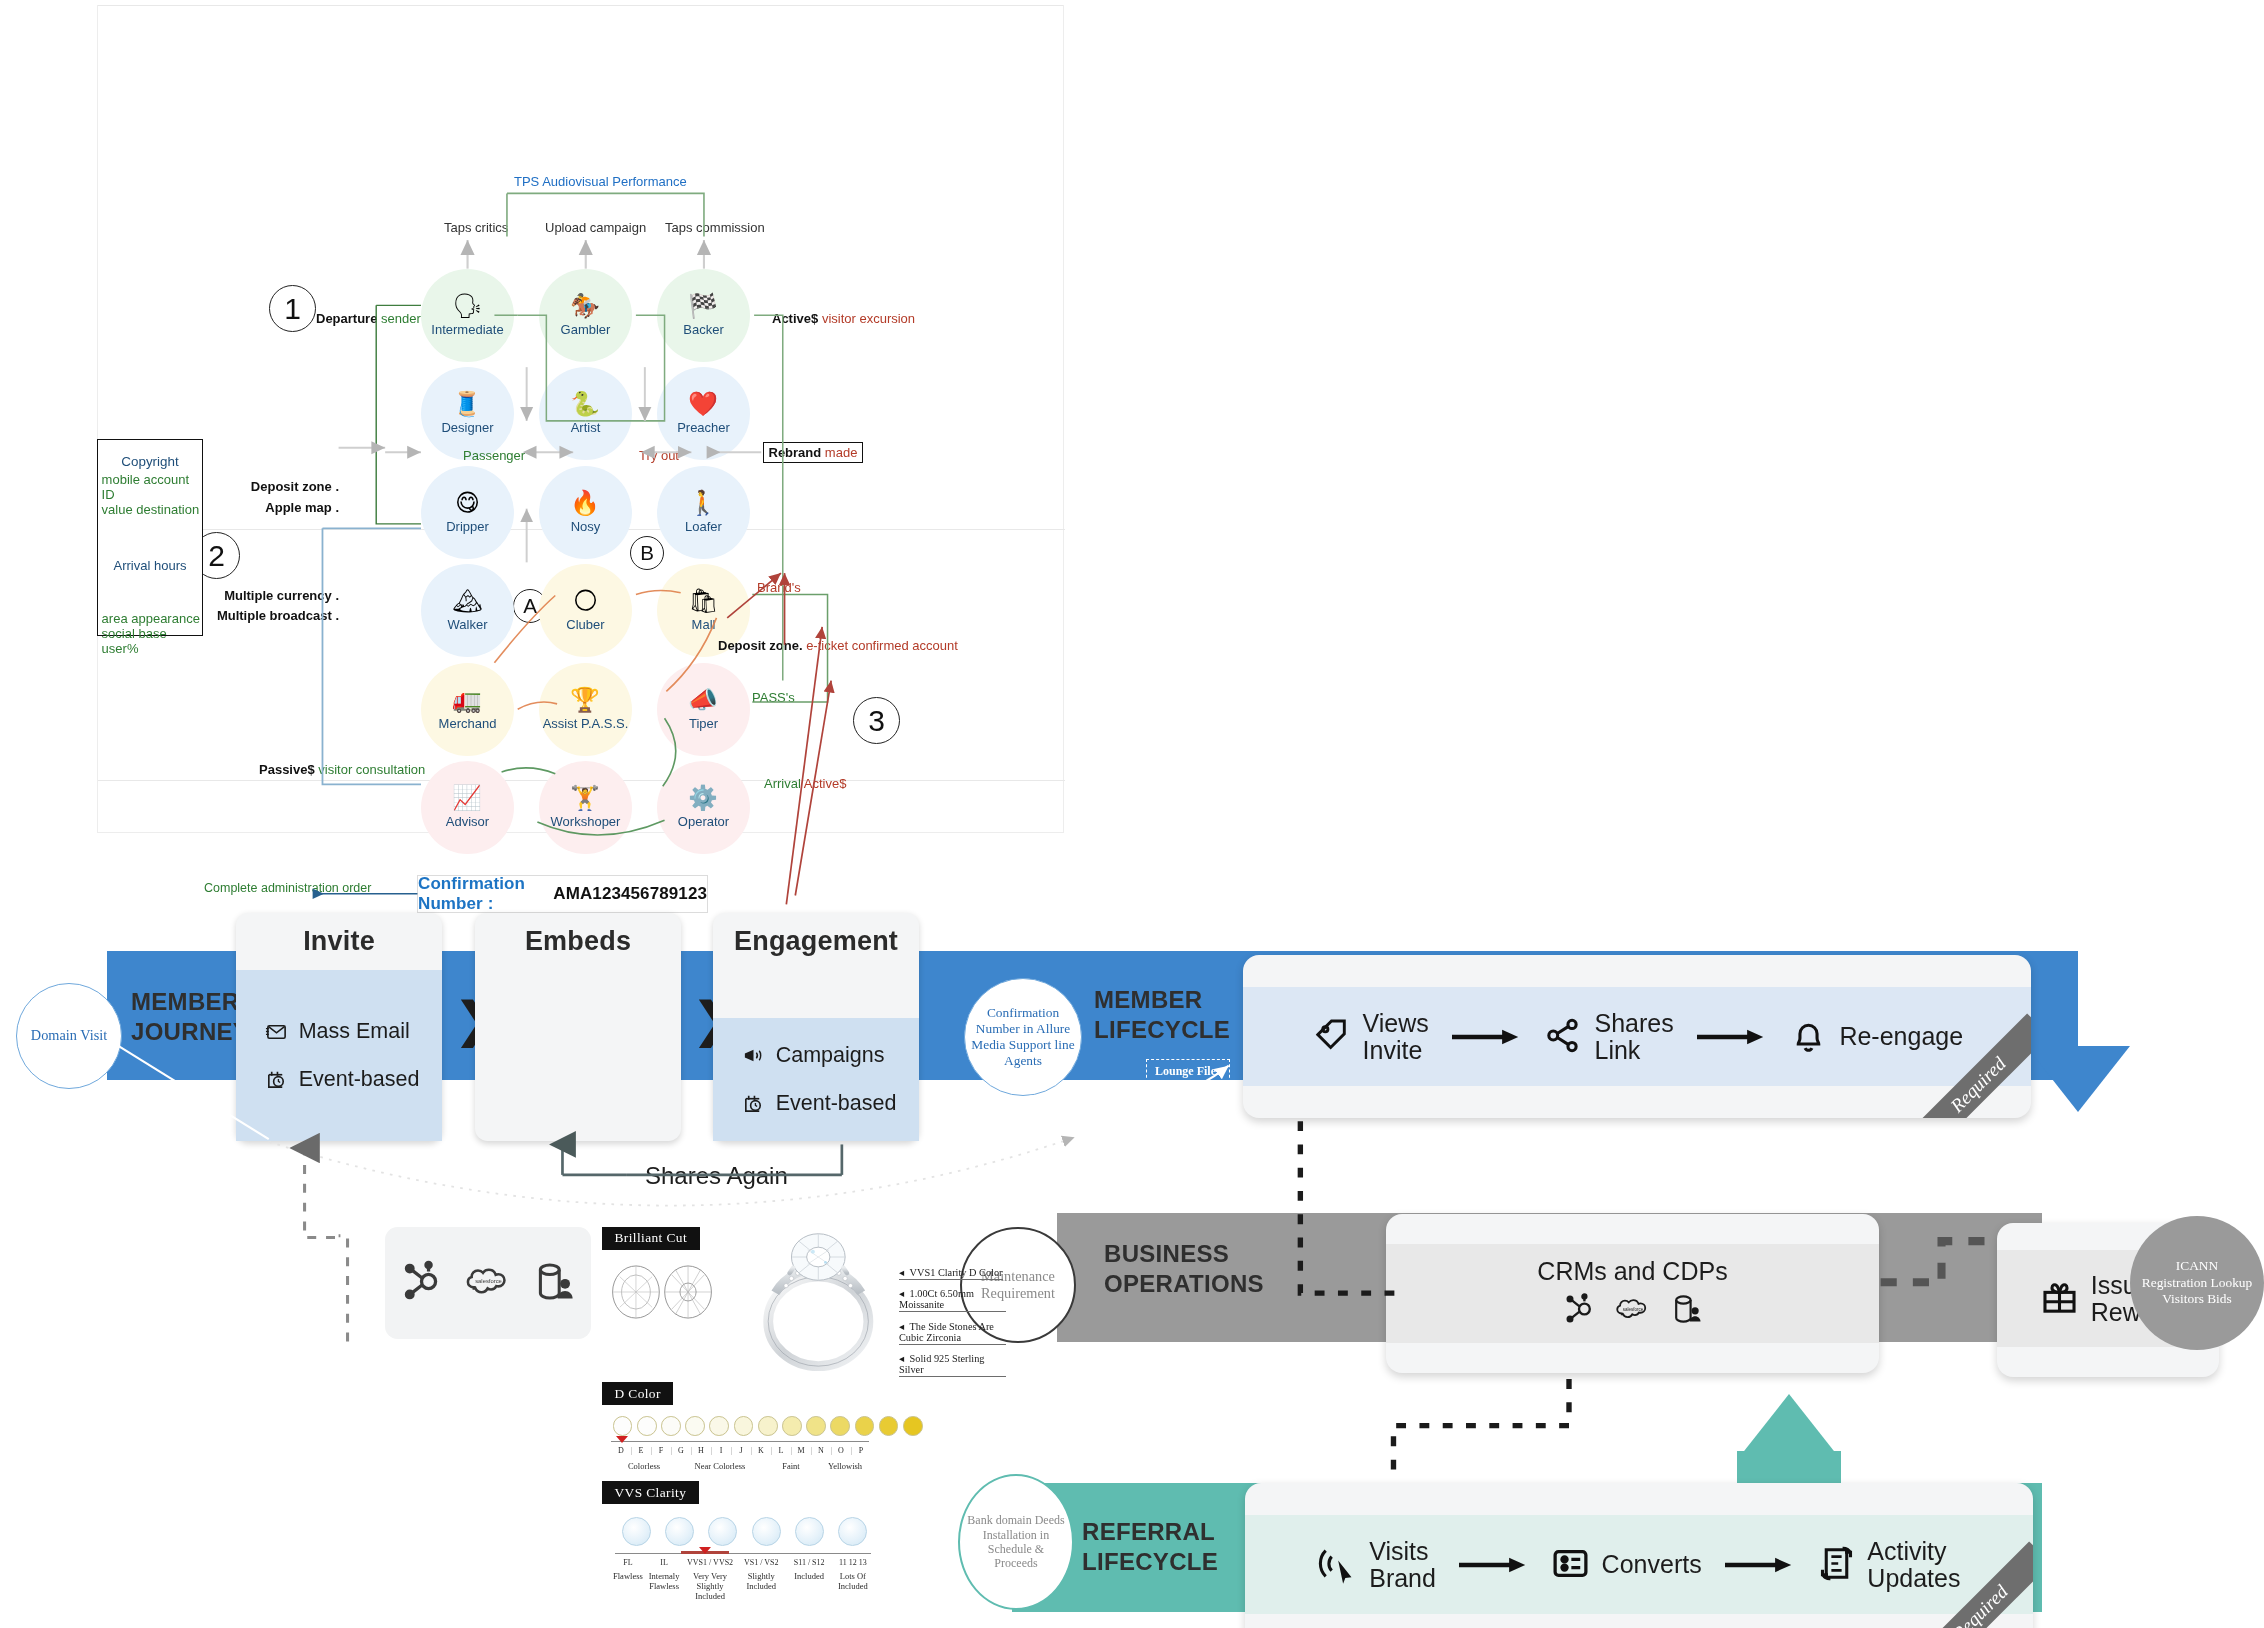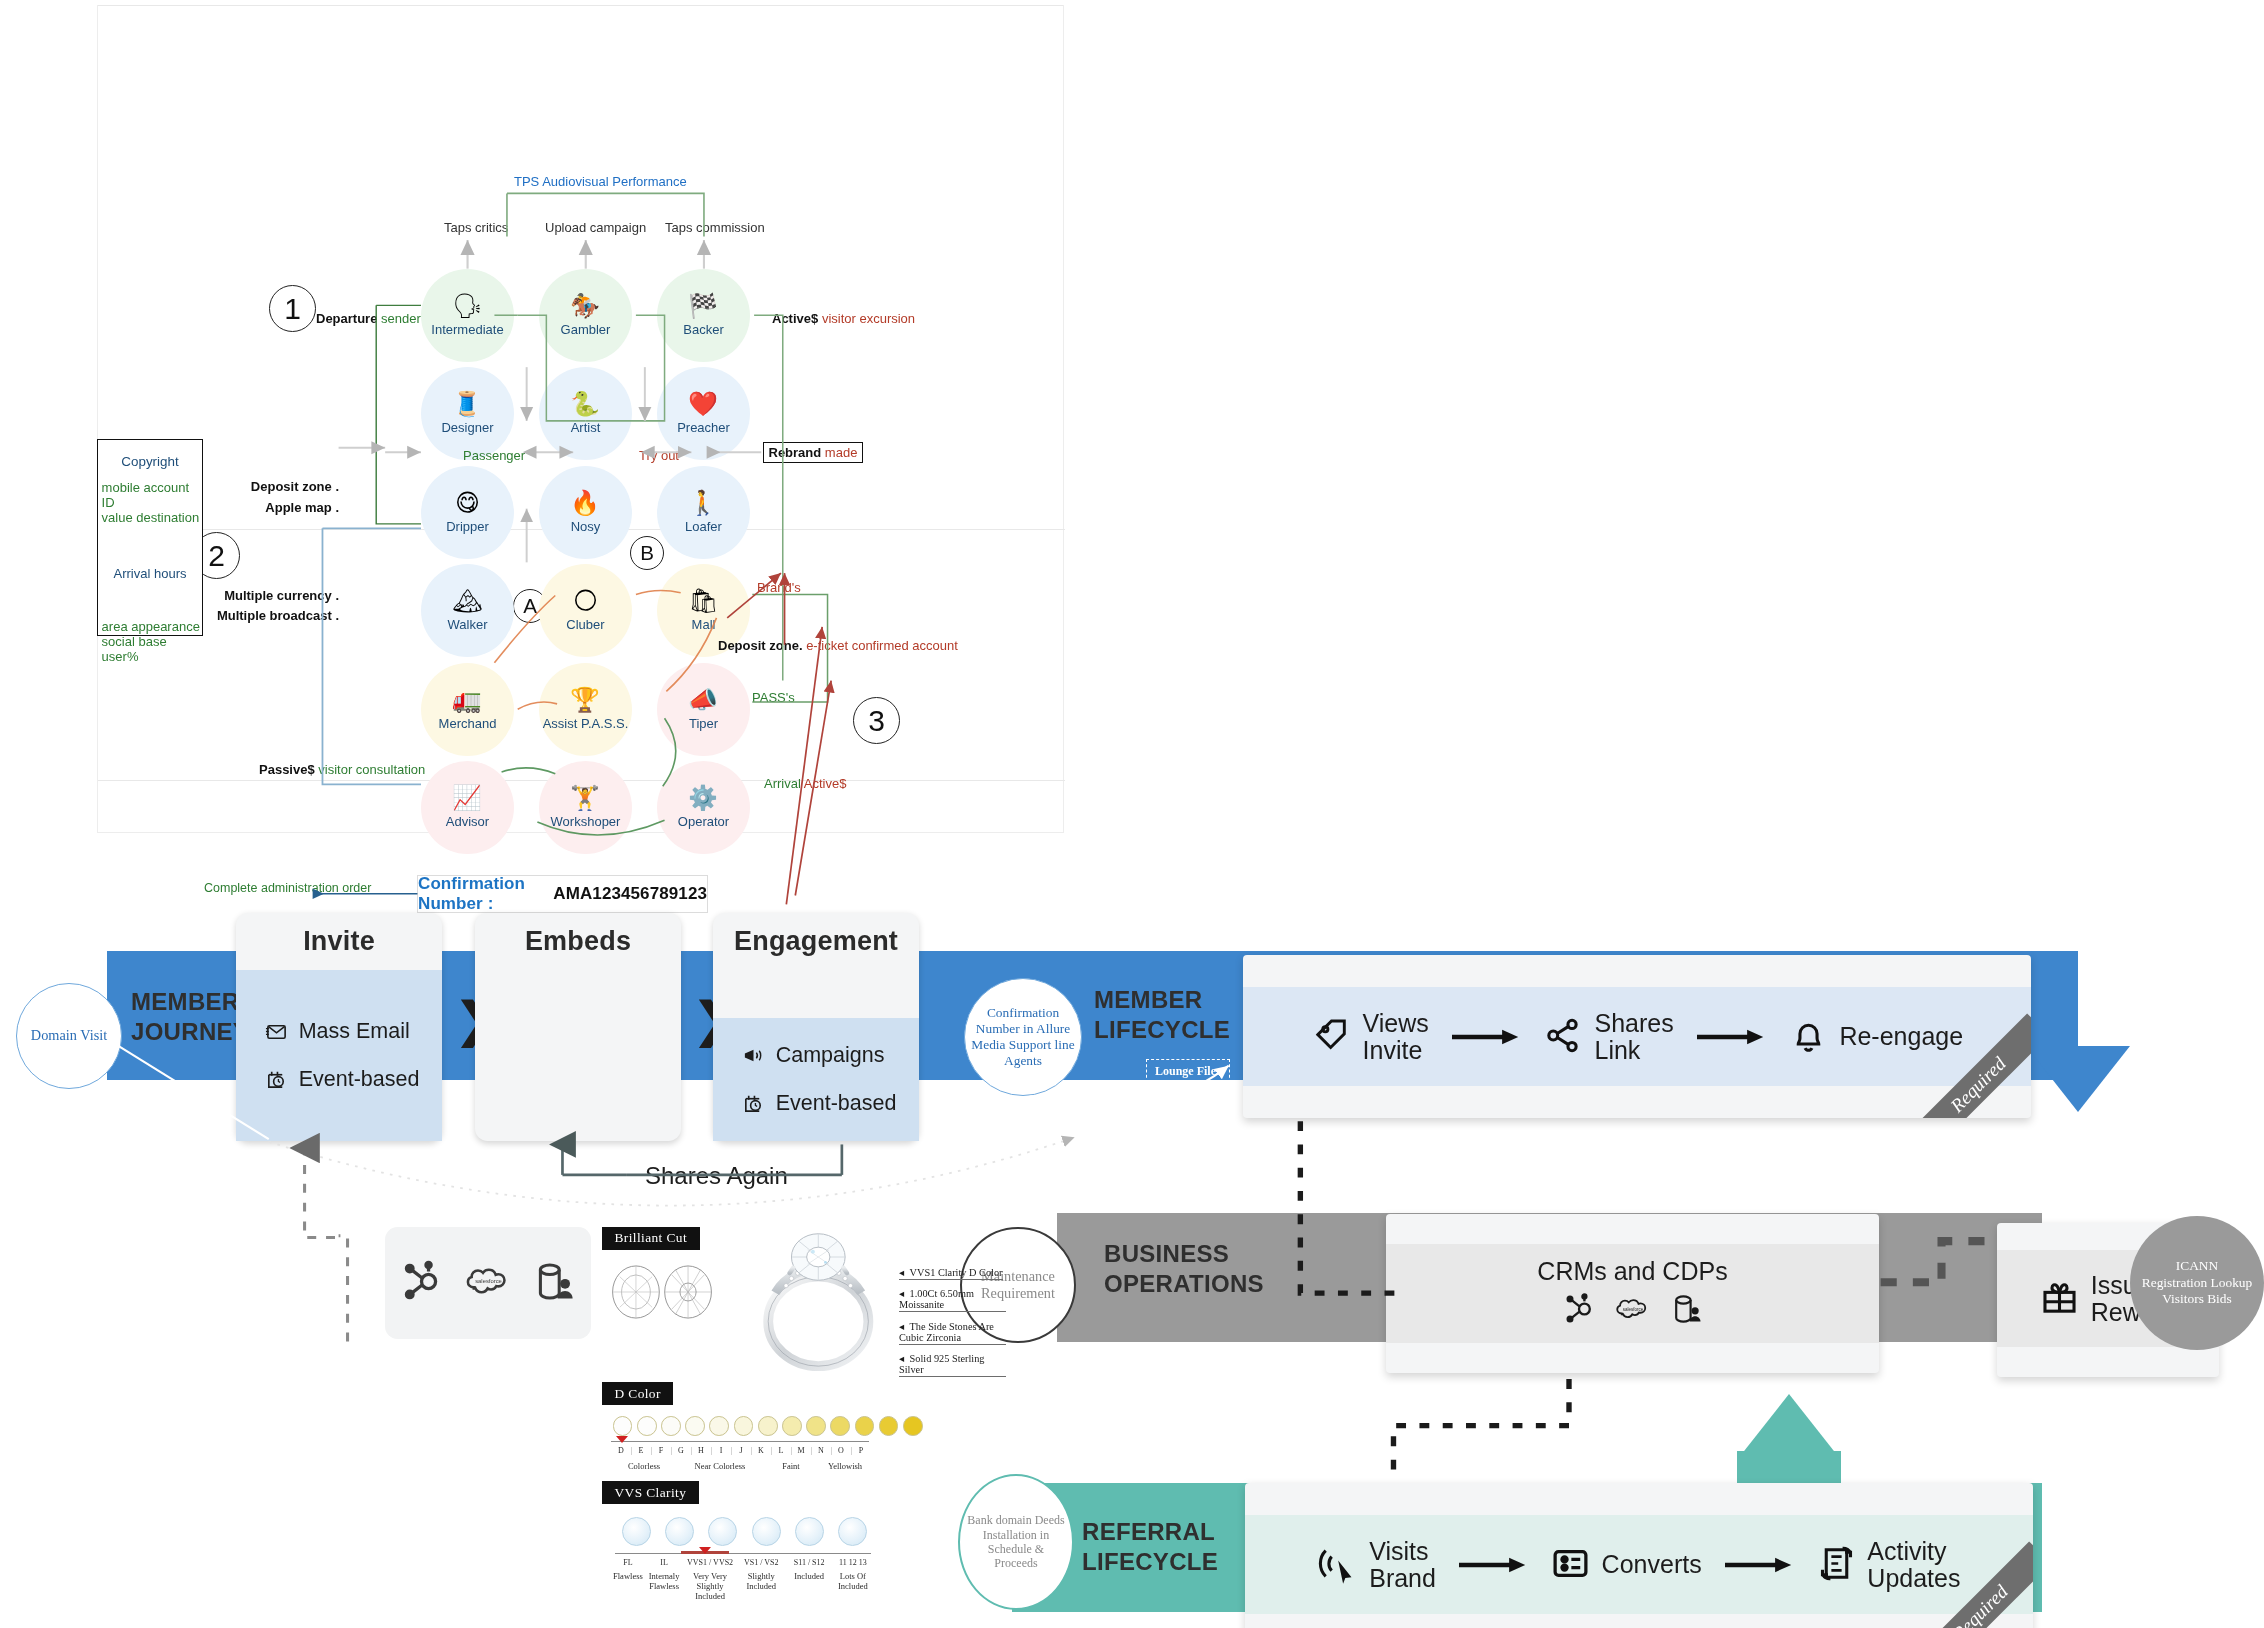--- a/index.html
+++ b/index.html
@@ -158,21 +158,21 @@
     display:flex; align-items:center; gap:10.7px; font-size:21.5px; color:#1c1c1c;
   }
   .stage .item .ico{ width:23px; height:23px; flex:0 0 23px; }
   .chev{
     position:absolute; top:996px; font-size:47px; font-weight:bold;
     color:#1e1e1e; line-height:1; font-family:"Liberation Sans", sans-serif;
   }
 
   
   .panel{
-    position:absolute; background:#f4f5f6; border-radius:4px;
+    position:absolute; background:#f4f5f6; border-radius:16px;
     box-shadow:0 3.6px 8px rgba(0,0,0,.17); overflow:hidden;
   }
   .panel .pbody{
     position:absolute; left:0; right:0; display:flex; align-items:center;
     justify-content:center; gap:23px;
   }
   .panel .pitem{ display:flex; align-items:center; gap:10.7px; }
   .panel .pitem .txt{ font-size:25px; color:#1c1c1c; line-height:1.08; }
   .panel .arrow{ width:68px; height:18px; flex:0 0 68px; }
   .ribbon{
@@ -372,21 +372,21 @@
   <span class="v">Arrival</span>
   <span class="vr">Active$</span>
 </div>
 <div class="lblpair" style="left:259px; top:762px;">
   <span class="k">Passive$</span>
   <span class="v">visitor consultation</span>
 </div>
 
 <div id="copyright-box">
   <div class="ttl">Copyright</div>
-  <div class="row" style="margin-top:11px;">mobile account ID</div>
+  <div class="row" style="margin-top:3px;">mobile account ID</div>
   <div class="row">value destination</div>
   <div class="ttl2">Arrival hours</div>
   <div class="row" style="margin-top:38px;">area appearance</div>
   <div class="row">social base user%</div>
 </div>
 <div class="lblpair" style="left:240px; top:479px; text-align:right; width:99px;">
   <span class="k">Deposit zone</span><span class="k"> .</span>
 </div>
 <div class="lblpair" style="left:240px; top:500px; text-align:right; width:99px;">
   <span class="k">Apple map</span><span class="k"> .</span>

